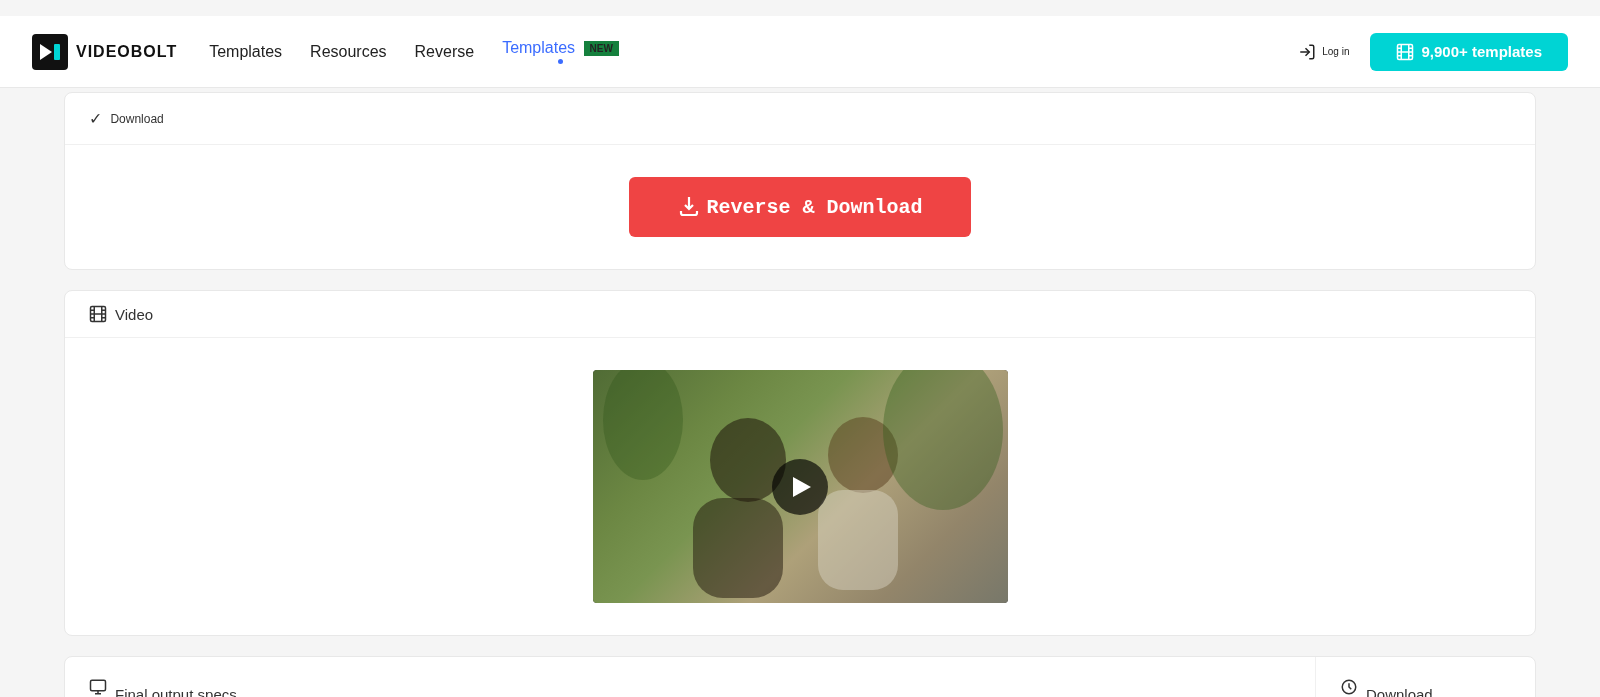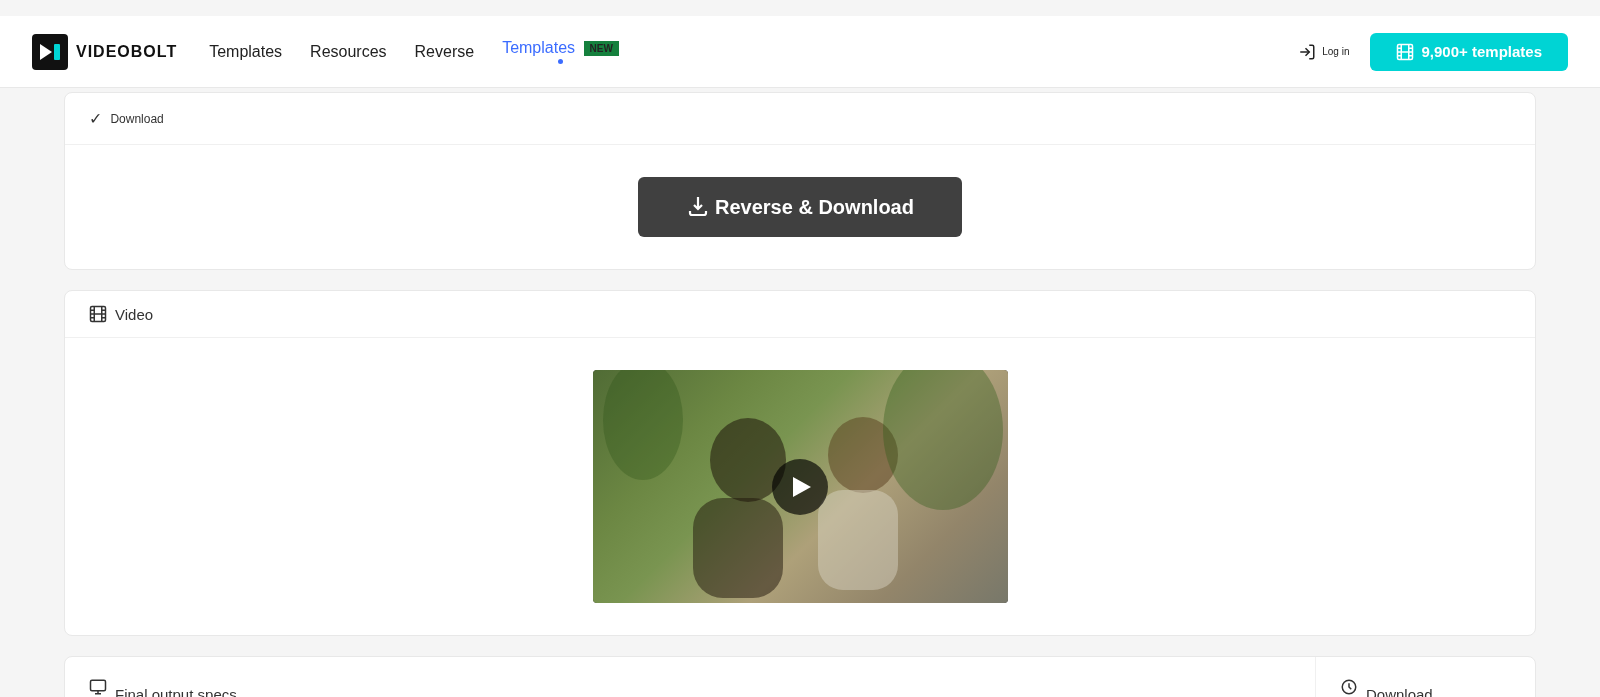--- a/index.html
+++ b/index.html
@@ -154,31 +154,32 @@
     }
 
     .section-body {
       padding: 32px 24px;
       display: flex;
       justify-content: center;
       align-items: center;
     }
 
     .reverse-download-btn {
-      background: #404040;
+      background: #ef4444;
       color: #fff;
       border: none;
       border-radius: 6px;
       padding: 18px 48px;
       font-size: 20px;
       font-weight: 600;
       cursor: pointer;
       display: flex;
       align-items: center;
       gap: 5px;
+      font-family: Liberation Mono, monospace;
     }
 
     
     .video-section {
       background: #fff;
       margin: 0 24px 20px;
       border-radius: 8px;
       border: 1px solid #e8e8e8;
       overflow: hidden;
     }

